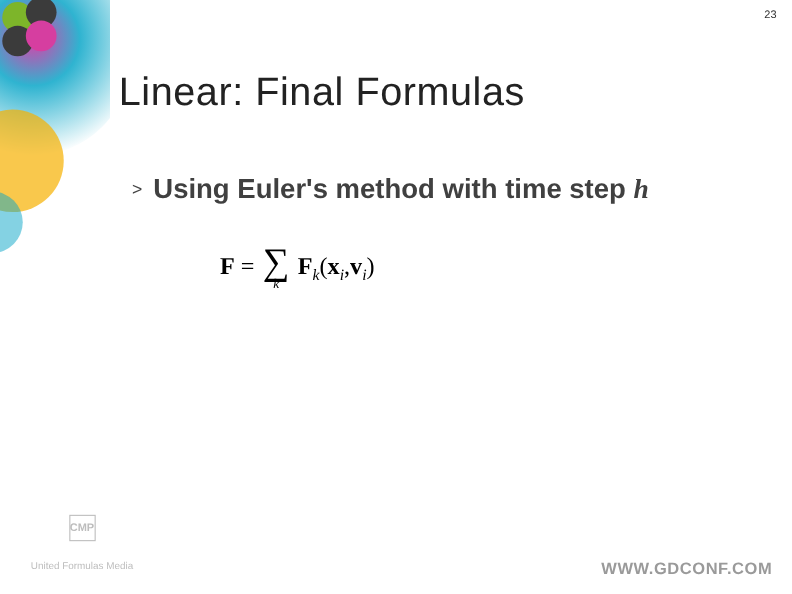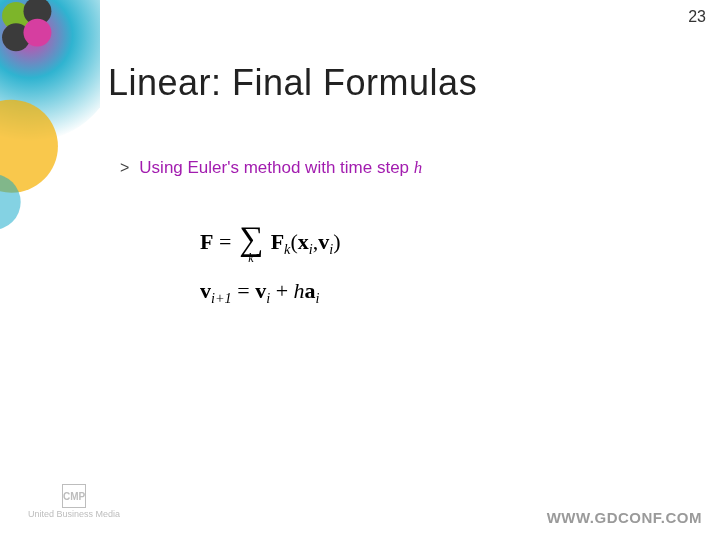--- a/index.html
+++ b/index.html
@@ -9,21 +9,21 @@
     height: 540px;
     background: #ffffff;
     font-family: Verdana, Tahoma, Arial, sans-serif;
     position: relative;
     overflow: hidden;
   }
   .page-number {
     position: absolute;
     top: 8px;
     right: 14px;
-    font-size: 16px;
+    font-size: 10px;
     color: #333;
     text-align: center;
   }
   .leftart {
     position: absolute;
     left: -40px;
     top: -40px;
     width: 140px;
     height: 540px;
     pointer-events: none;
@@ -44,22 +44,23 @@
     top: 158px;
     display: flex;
     align-items: center;
     gap: 10px;
   }
   .bullet-glyph {
     font-size: 16px;
     color: #444;
   }
   .bullet-text {
-    font-size: 17px;
-    color: #a21caf;
+    font-size: 25px;
+    color: #404040;
+    font-weight: bold;
   }
   .bullet-text .var-h {
     font-family: Georgia, 'Times New Roman', serif;
     font-style: italic;
   }
   .formulas {
     position: absolute;
     left: 200px;
     top: 210px;
     width: 320px;
@@ -112,21 +113,21 @@
   }
   .cmp-logo .cmp-box {
     width: 22px;
     height: 22px;
     border: 1.5px solid #bdbdbd;
     display: flex;
     align-items: center;
     justify-content: center;
     font-size: 10px;
     font-weight: bold;
-    margin: 0 auto 2px auto;
+    margin: 0 auto 18px auto;
   }
 </style>
 </head>
 <body>
 
 <svg class="leftart" viewBox="0 0 140 580">
   <defs>
     <radialGradient id="g1" cx="50%" cy="40%" r="60%">
       <stop offset="0%" stop-color="#d81b9a"></stop>
       <stop offset="40%" stop-color="#0aa6c8"></stop>
@@ -160,28 +161,21 @@
     <span>=</span>
     <span class="sum">
       <span class="sigma">∑</span>
       <span class="idx">k</span>
     </span>
     <span class="bold">F</span><sub>k</sub>(<span class="bold">x</span><sub>i</sub><span>,</span><span class="bold">v</span><sub>i</sub>)
   </div>
 
 
 
-  <div class="eq">
-    <span class="bold">v</span><sub>i+1</sub>
-    <span>=</span>
-    <span class="bold">v</span><sub>i</sub>
-    <span>+</span>
-    <span class="it">h</span><span class="bold">a</span><sub>i</sub>
-  </div>
 
 </div>
 
 <div class="cmp-logo">
   <div class="cmp-box">CMP</div>
-  <div>United Business Media</div>
+  <div>United Formulas Media</div>
 </div>
 
 <div class="footer-url">WWW.GDCONF.COM</div>
 
 </body></html>

